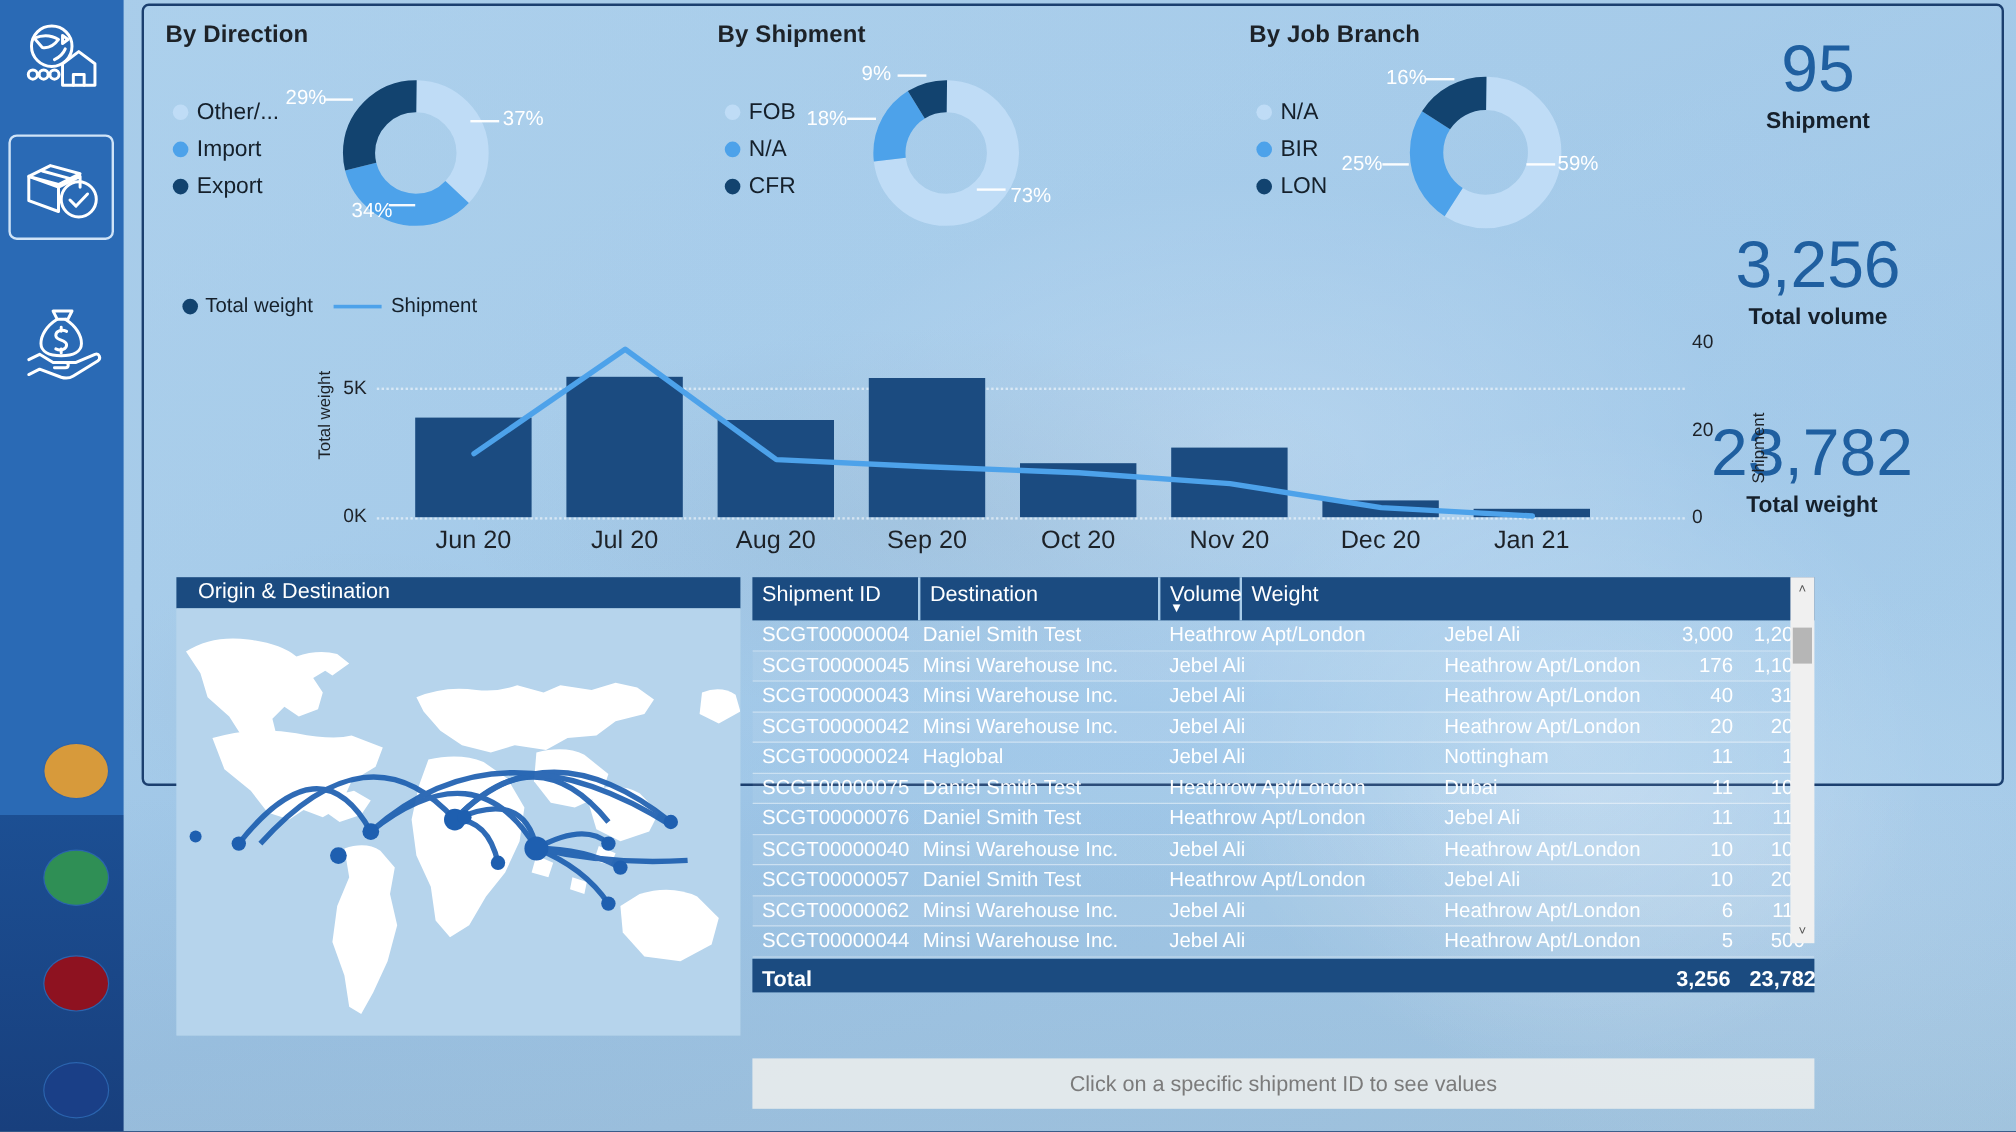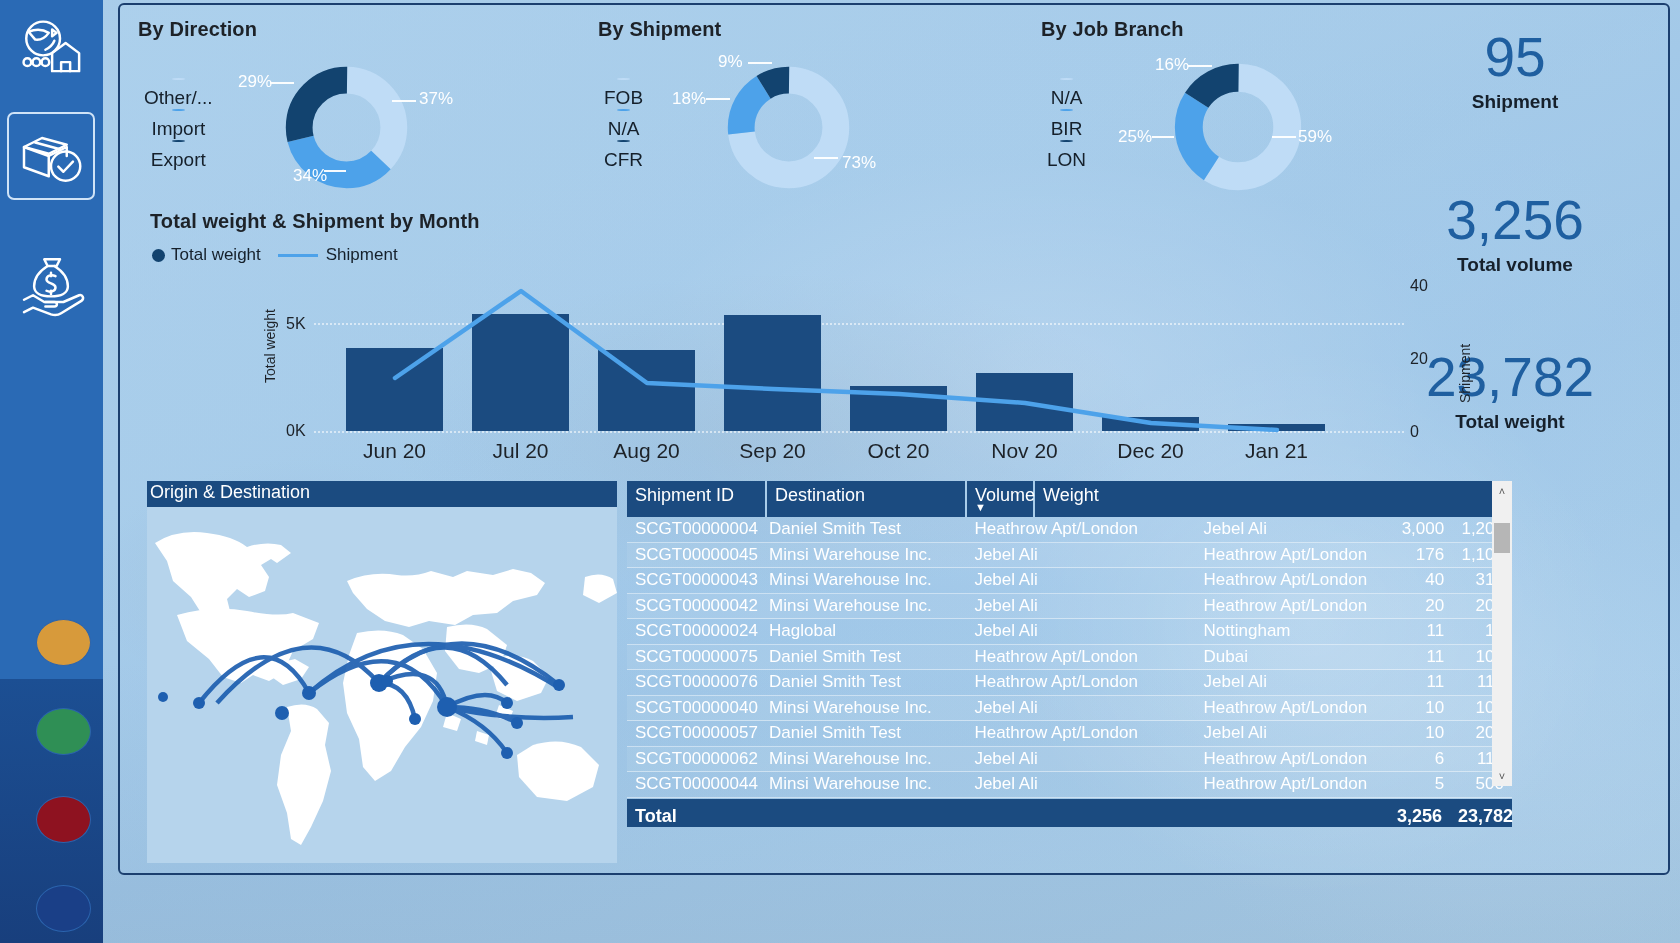--- a/index.html
+++ b/index.html
@@ -35,48 +35,48 @@
   }
   .rail-icon { position: absolute; left: 7px; width: 88px; height: 88px;
     display: flex; align-items: center; justify-content: center; }
   .rail-icon svg { width: 72px; height: 72px; }
   .rail-icon.boxed { border: 2px solid #cfe3f7; border-radius: 7px; }
   .rail-dot { position: absolute; left: 36px; width: 55px; height: 47px; border-radius: 50%;
     border: 1px solid #2b64ae; }
 
   
   .canvas {
-    position: absolute; left: 118px; top: 3px; width: 1552px; height: 872px;
+    position: absolute; left: 118px; top: 3px; width: 1552px; height: 652px;
     border: 2px solid #1b3f6f; border-radius: 6px;
     background: linear-gradient(150deg, rgba(176,211,238,0.48) 0%, rgba(165,203,234,0.30) 50%, rgba(178,212,238,0.42) 100%);
   }
 
   .viz-title { position: absolute; font-size: 20px; font-weight: bold; color: #1d2228; letter-spacing: .1px;}
 
   
   .donut-legend { position: absolute; font-size: 19px; color: #15202b; }
-  .donut-legend .lg { display: flex; align-items: center; gap: 7px; height: 31px; flex-direction: column; }
+  .donut-legend .lg { display: flex; align-items: center; gap: 7px; height: 31px; }
   .donut-legend .sw { width: 13px; height: 13px; border-radius: 50%; display: inline-block; }
   .donut-wrap { position: absolute; }
   .pct { position: absolute; color: #ffffff; font-size: 17px; white-space: nowrap; }
   .leader { position: absolute; background: #ffffff; height: 1.5px; opacity: .95; }
 
   
   .combo { position: absolute; left: 132px; top: 198px; width: 1230px; height: 268px; }
   .axis-label-y { position: absolute; font-size: 14px; color: #1d2228;
     transform: rotate(-90deg); transform-origin: left top; white-space: nowrap; }
   .tick { position: absolute; font-size: 16px; color: #1d2228; }
   .gridline { position: absolute; height: 0; border-top: 2px dotted rgba(255,255,255,.55); }
   .bar { position: absolute; background: #1b4b80; }
   .xlab { position: absolute; font-size: 21px; color: #1d2228; text-align: center; }
 
   
   .map-card { position: absolute; left: 147px; top: 481px; width: 470px; height: 382px; }
   .map-head { height: 26px; background: #1b4b80; color: #fff; font-size: 18px;
-    padding: 1px 3px; }
+    padding: 1px 18px; }
   .map-body { position: relative; height: 356px; background: #b6d4ec; overflow: hidden; }
 
   
   .tbl { position: absolute; left: 627px; top: 481px; width: 885px; height: 332px; }
   .tbl-head { display: flex; background: #1b4b80; color: #fff; height: 36px; font-size: 18px; }
   .tbl-head > div { padding: 4px 8px 16px 8px; border-right: 2px solid #a9cdea; position: relative; }
   .tbl-head > div:last-child { border-right: none; }
   .sort-caret { position: absolute; left: 8px; top: 20px; font-size: 11px; }
   .trow { display: flex; height: 25.5px; font-size: 17px; color: #fff;
     border-bottom: 1px solid rgba(255,255,255,.45); align-items: center; }
@@ -247,21 +247,20 @@
     </div>
     <div class="kpi" style="left:1270px; top:188px; width:250px">
       <div class="big" style="font-size:55px">3,256</div>
       <div class="cap" style="font-size:19px">Total volume</div>
     </div>
     <div class="kpi" style="left:1250px; top:345px; width:280px">
       <div class="big" style="font-size:55px">23,782</div>
       <div class="cap" style="font-size:19px">Total weight</div>
     </div>
 
-    <div class="viz-title" style="left:30px; top:205px">Total weight &amp; Shipment by Month</div>
     <div style="position:absolute; left:32px; top:240px; display:flex; align-items:center; gap:9px; font-size:17px; color:#15202b">
       <span style="display:flex;align-items:center;gap:6px">
         <span style="width:13px;height:13px;border-radius:50%;background:#12436f;display:inline-block"></span>
         <span>Total weight</span>
       </span>
       <span style="display:flex;align-items:center;gap:8px;margin-left:8px">
         <span style="width:40px;height:3px;background:#4da2ea;display:inline-block"></span>
         <span>Shipment</span>
       </span>
     </div>
@@ -468,14 +467,17 @@
       <div class="c-wt">23,782</div>
     </div>
 
     <div class="scroll-track">
       <div class="scroll-up">˄</div>
       <div class="scroll-thumb"></div>
       <div class="scroll-dn">˅</div>
     </div>
   </div>
 
+  <div class="footer-note">
+    <span>Click on a specific shipment ID to see values</span>
+  </div>
 
 </div>
 
 </body></html>

